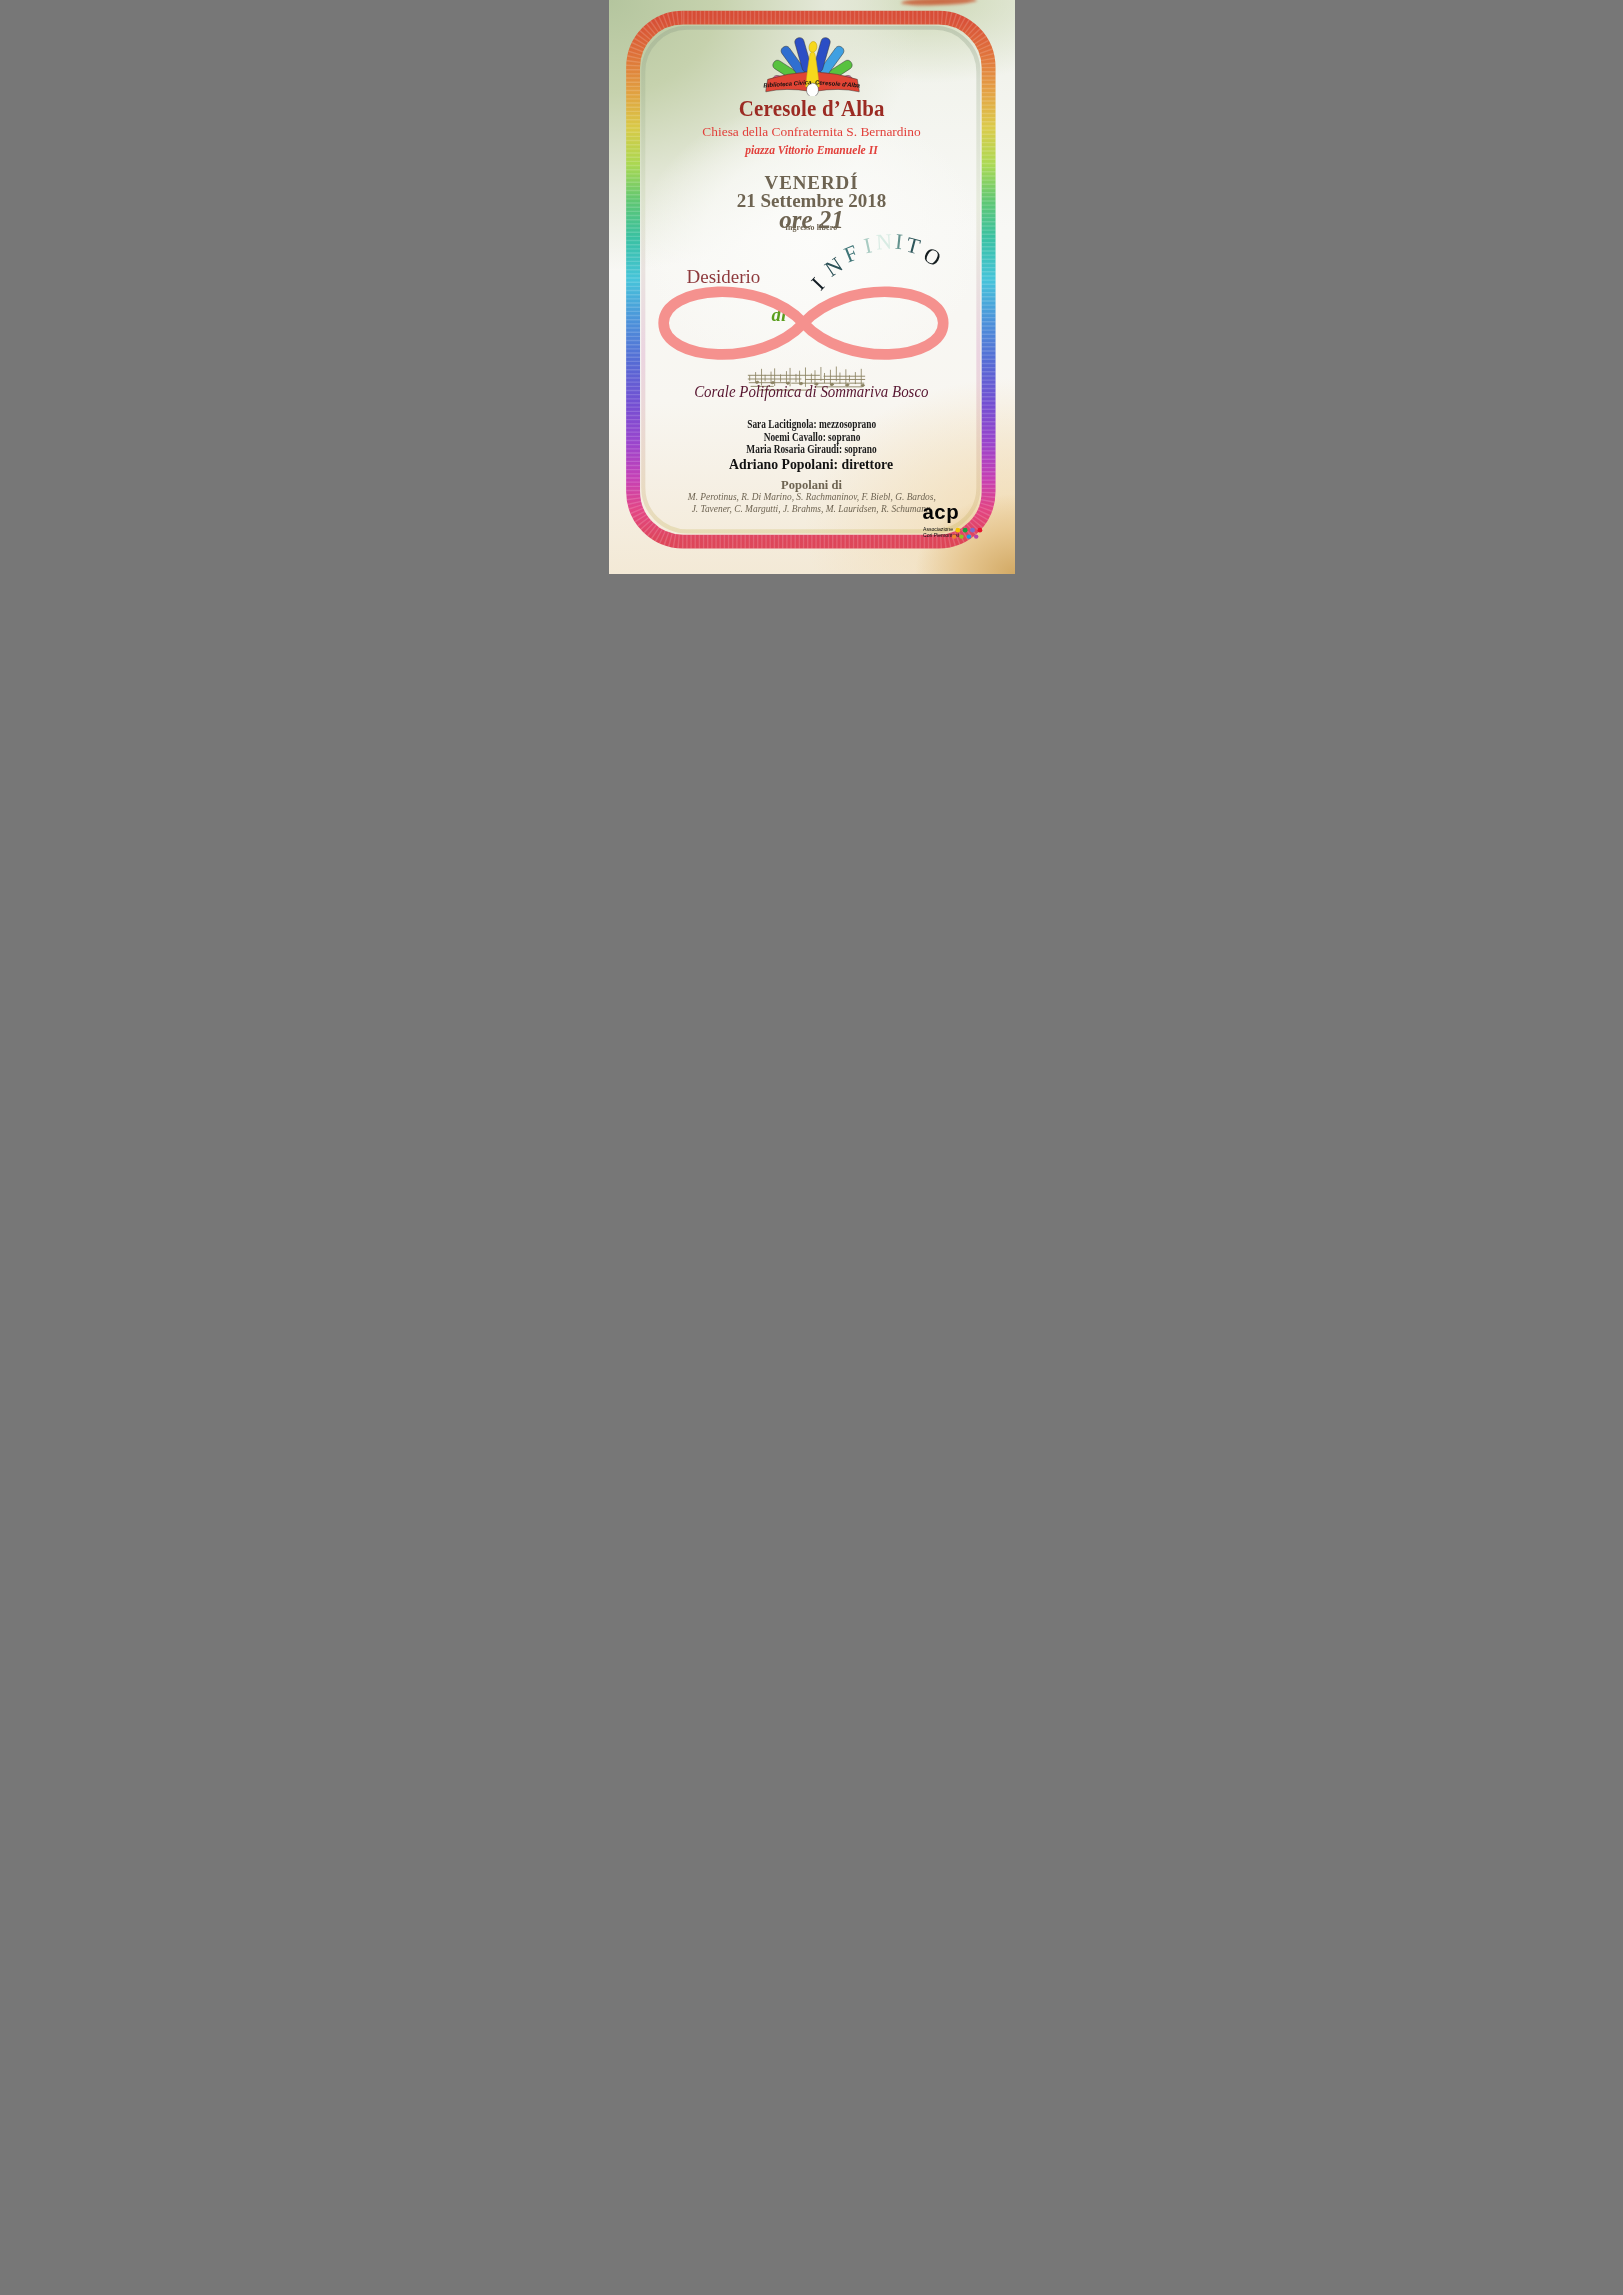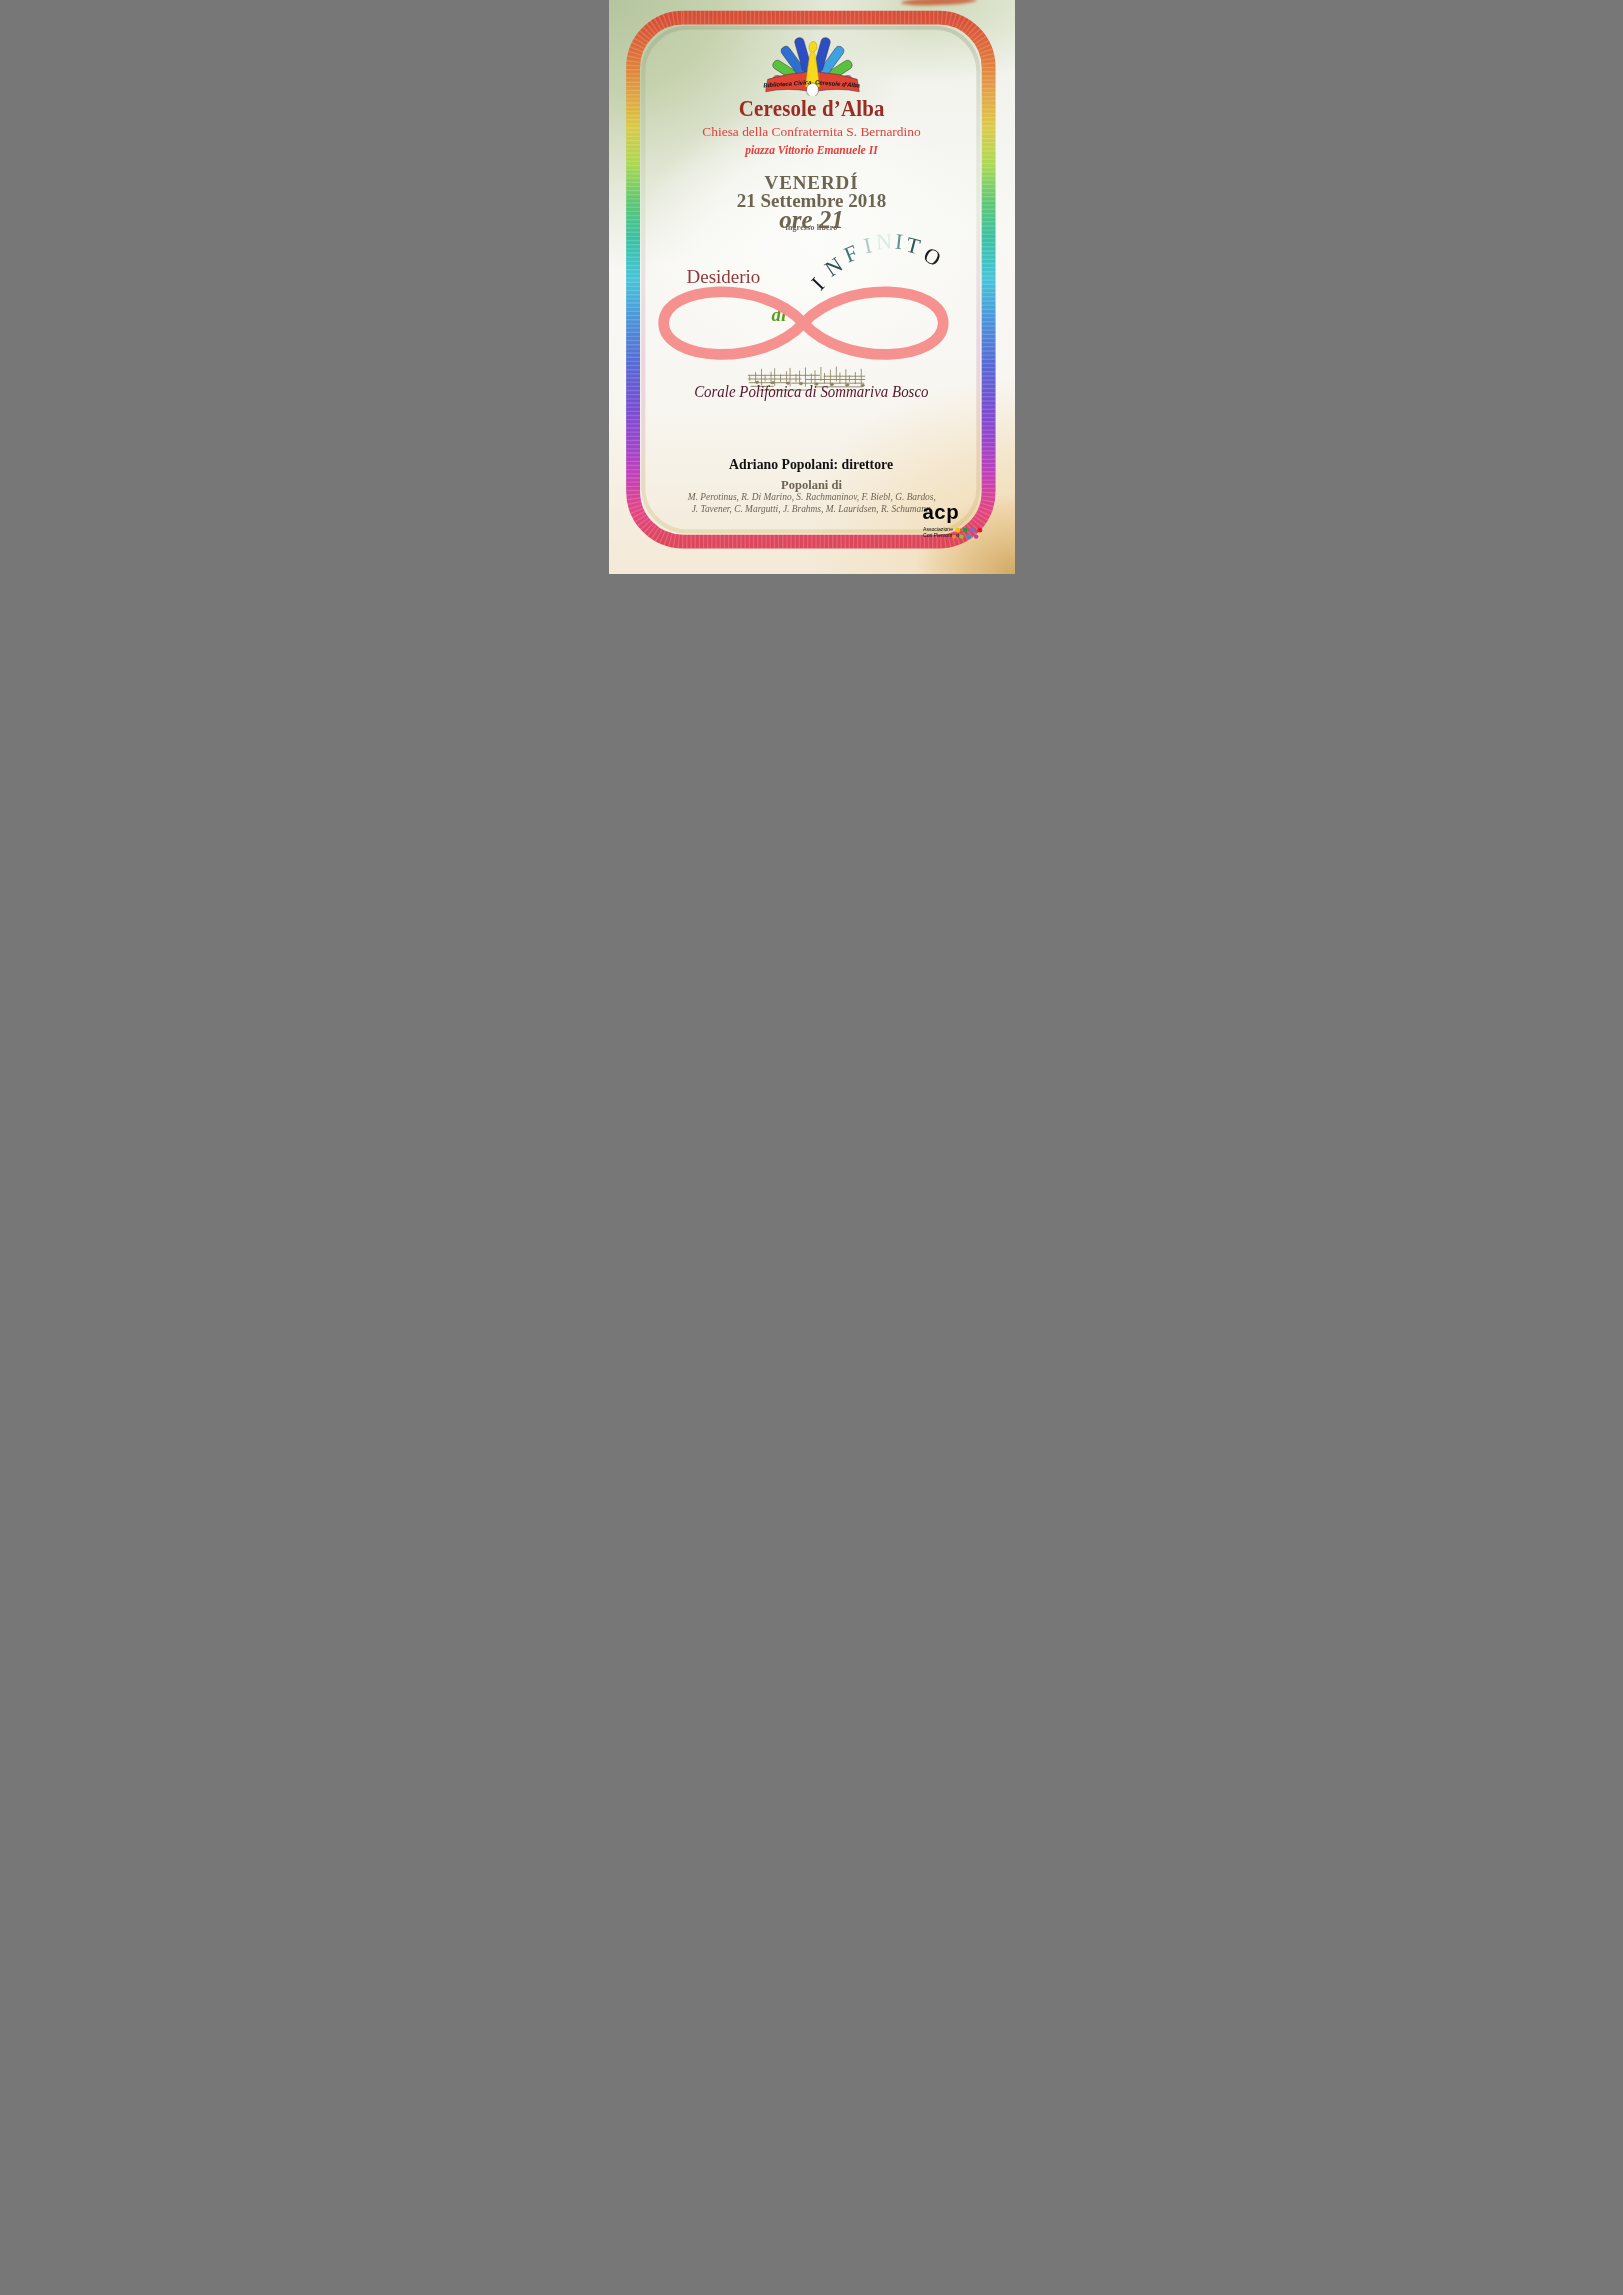--- a/index.html
+++ b/index.html
@@ -194,20 +194,25 @@
         <ellipse cx="219.70000000000002" cy="45" rx="3.4" ry="2.3" transform="rotate(-15 219.70000000000002 45)"></ellipse>
         <line x1="224" y1="24" x2="224" y2="38"></line>
         <line x1="236.8" y1="17" x2="236.8" y2="43"></line>
         <line x1="249.60000000000002" y1="10" x2="249.60000000000002" y2="48"></line>
         <ellipse cx="253.10000000000002" cy="46" rx="3.4" ry="2.3" transform="rotate(-15 253.10000000000002 46)"></ellipse>
       </g>
   </svg>
 
   <div class="center corale"><span class="cond">Corale Polifonica di Sommariva Bosco</span></div>
 
+  <div class="center performers" id="performers">
+      <div class="performer-line"><span class="cond">Sara Lacitignola: mezzosoprano</span></div>
+      <div class="performer-line"><span class="cond">Noemi Cavallo: soprano</span></div>
+      <div class="performer-line"><span class="cond">Maria Rosaria Giraudi: soprano</span></div>
+    </div>
   <div class="center director"><span class="cond">Adriano Popolani: direttore</span></div>
 
   <div class="center musiche">Popolani di</div>
   <div class="center composers composers1"><span class="cond">M. Perotinus, R. Di Marino, S. Rachmaninov, F. Biebl, G. Bardos,</span></div>
   <div class="center composers composers2"><span class="cond">J. Tavener, C. Margutti, J. Brahms, M. Lauridsen, R. Schumann</span></div>
 
   <div class="acp">
     <div class="acp-name">acp</div>
     <div class="acp-sub">
       <div>Associazione</div>

